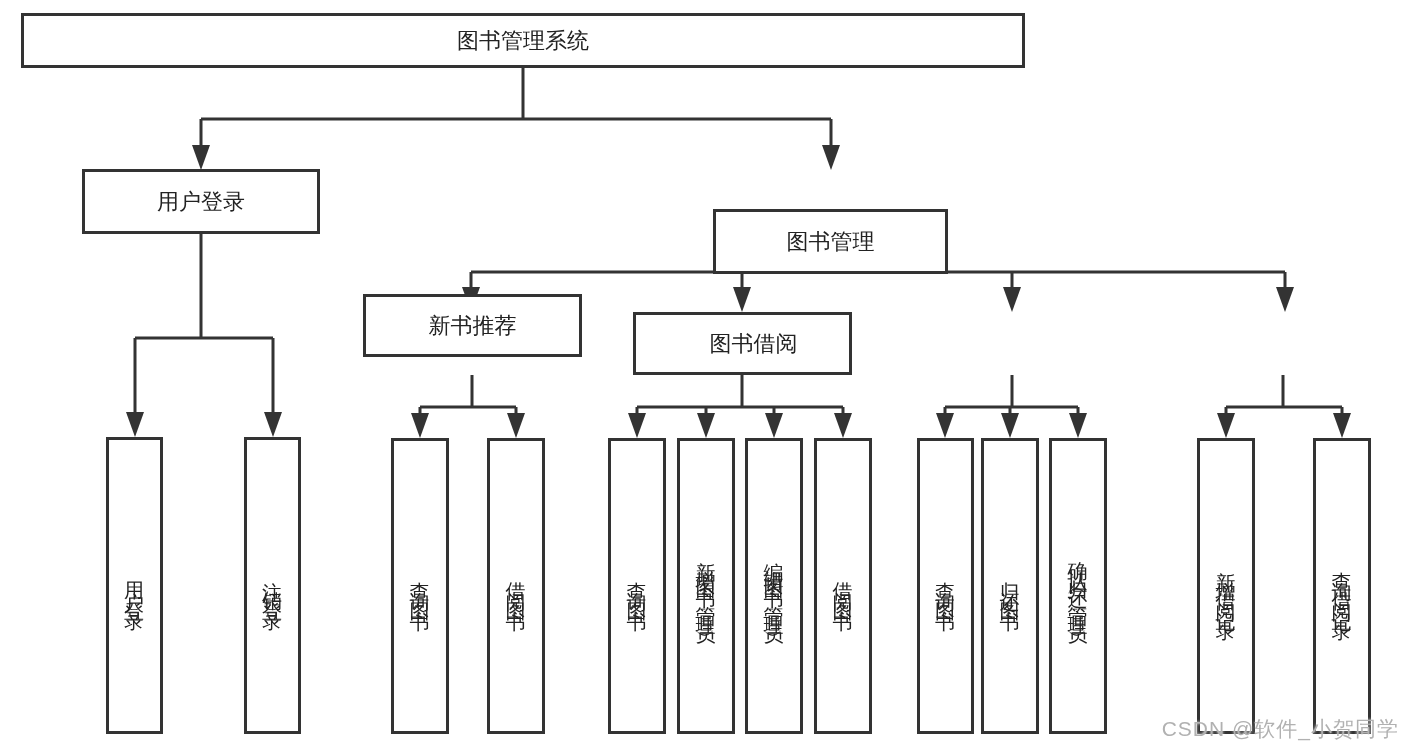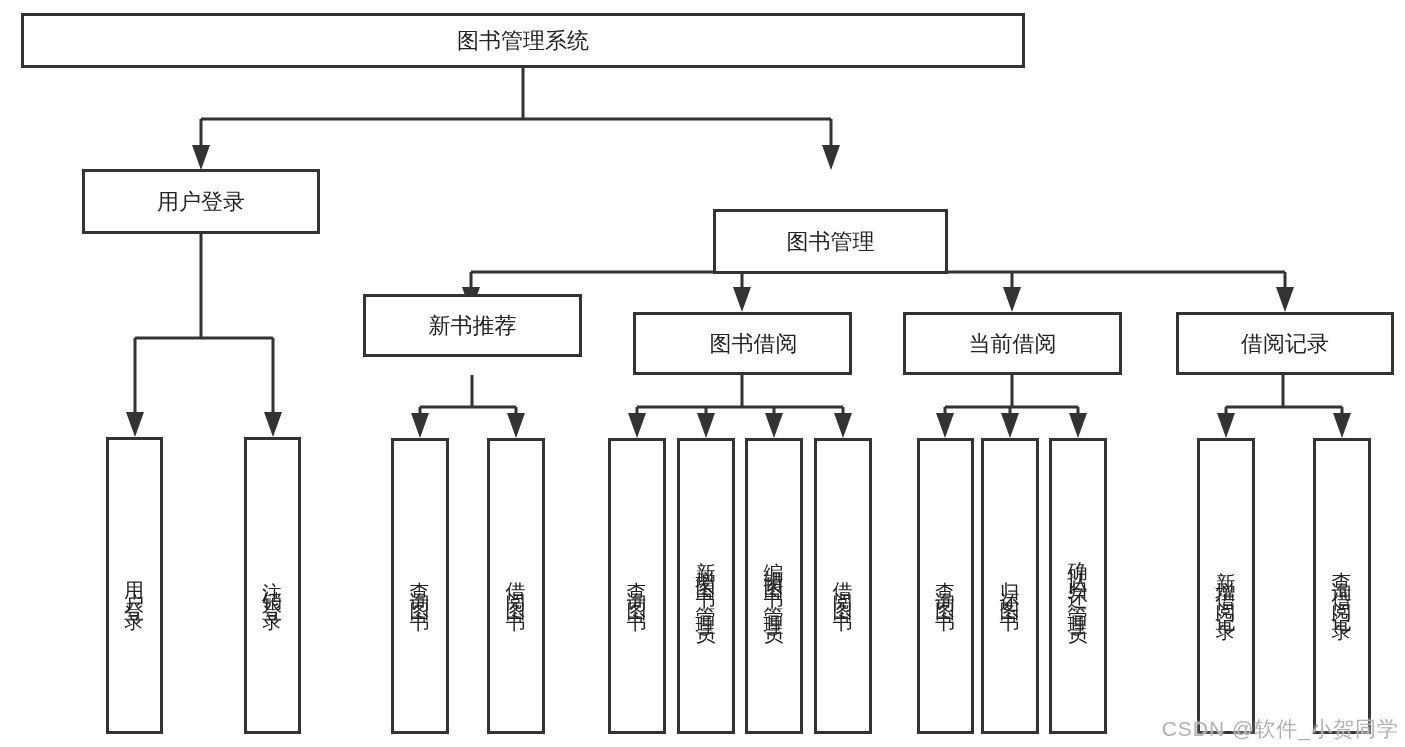--- a/index.html
+++ b/index.html
@@ -134,26 +134,20 @@
   <div class="node hbox" style="left:713px; top:169px; width:235px; height:65px;margin-top:40px;">
     <span class="lbl">图书管理</span>
   </div>
 
   <div class="node hbox" style="left:363px; top:294px; width:219px; height:63px;">
     <span class="lbl">新书推荐</span>
   </div>
   <div class="node hbox" style="left:633px; top:312px; width:219px; height:63px;padding-left:22px;">
     <span class="lbl">图书借阅</span>
   </div>
-  <div class="node hbox" style="left:903px; top:312px; width:219px; height:63px;">
-    <span class="lbl">当前借阅</span>
-  </div>
-  <div class="node hbox" style="left:1176px; top:312px; width:218px; height:63px;">
-    <span class="lbl">借阅记录</span>
-  </div>
 
   <div class="node vbox" style="left:106px; top:437px; width:57px; height:297px;">
     <span class="lbl">用户登录</span>
   </div>
   <div class="node vbox" style="left:244px; top:437px; width:57px; height:297px;">
     <span class="lbl">注销登录</span>
   </div>
 
   <div class="node vbox" style="left:391px; top:438px; width:58px; height:296px;">
     <span class="lbl">查询图书</span>

